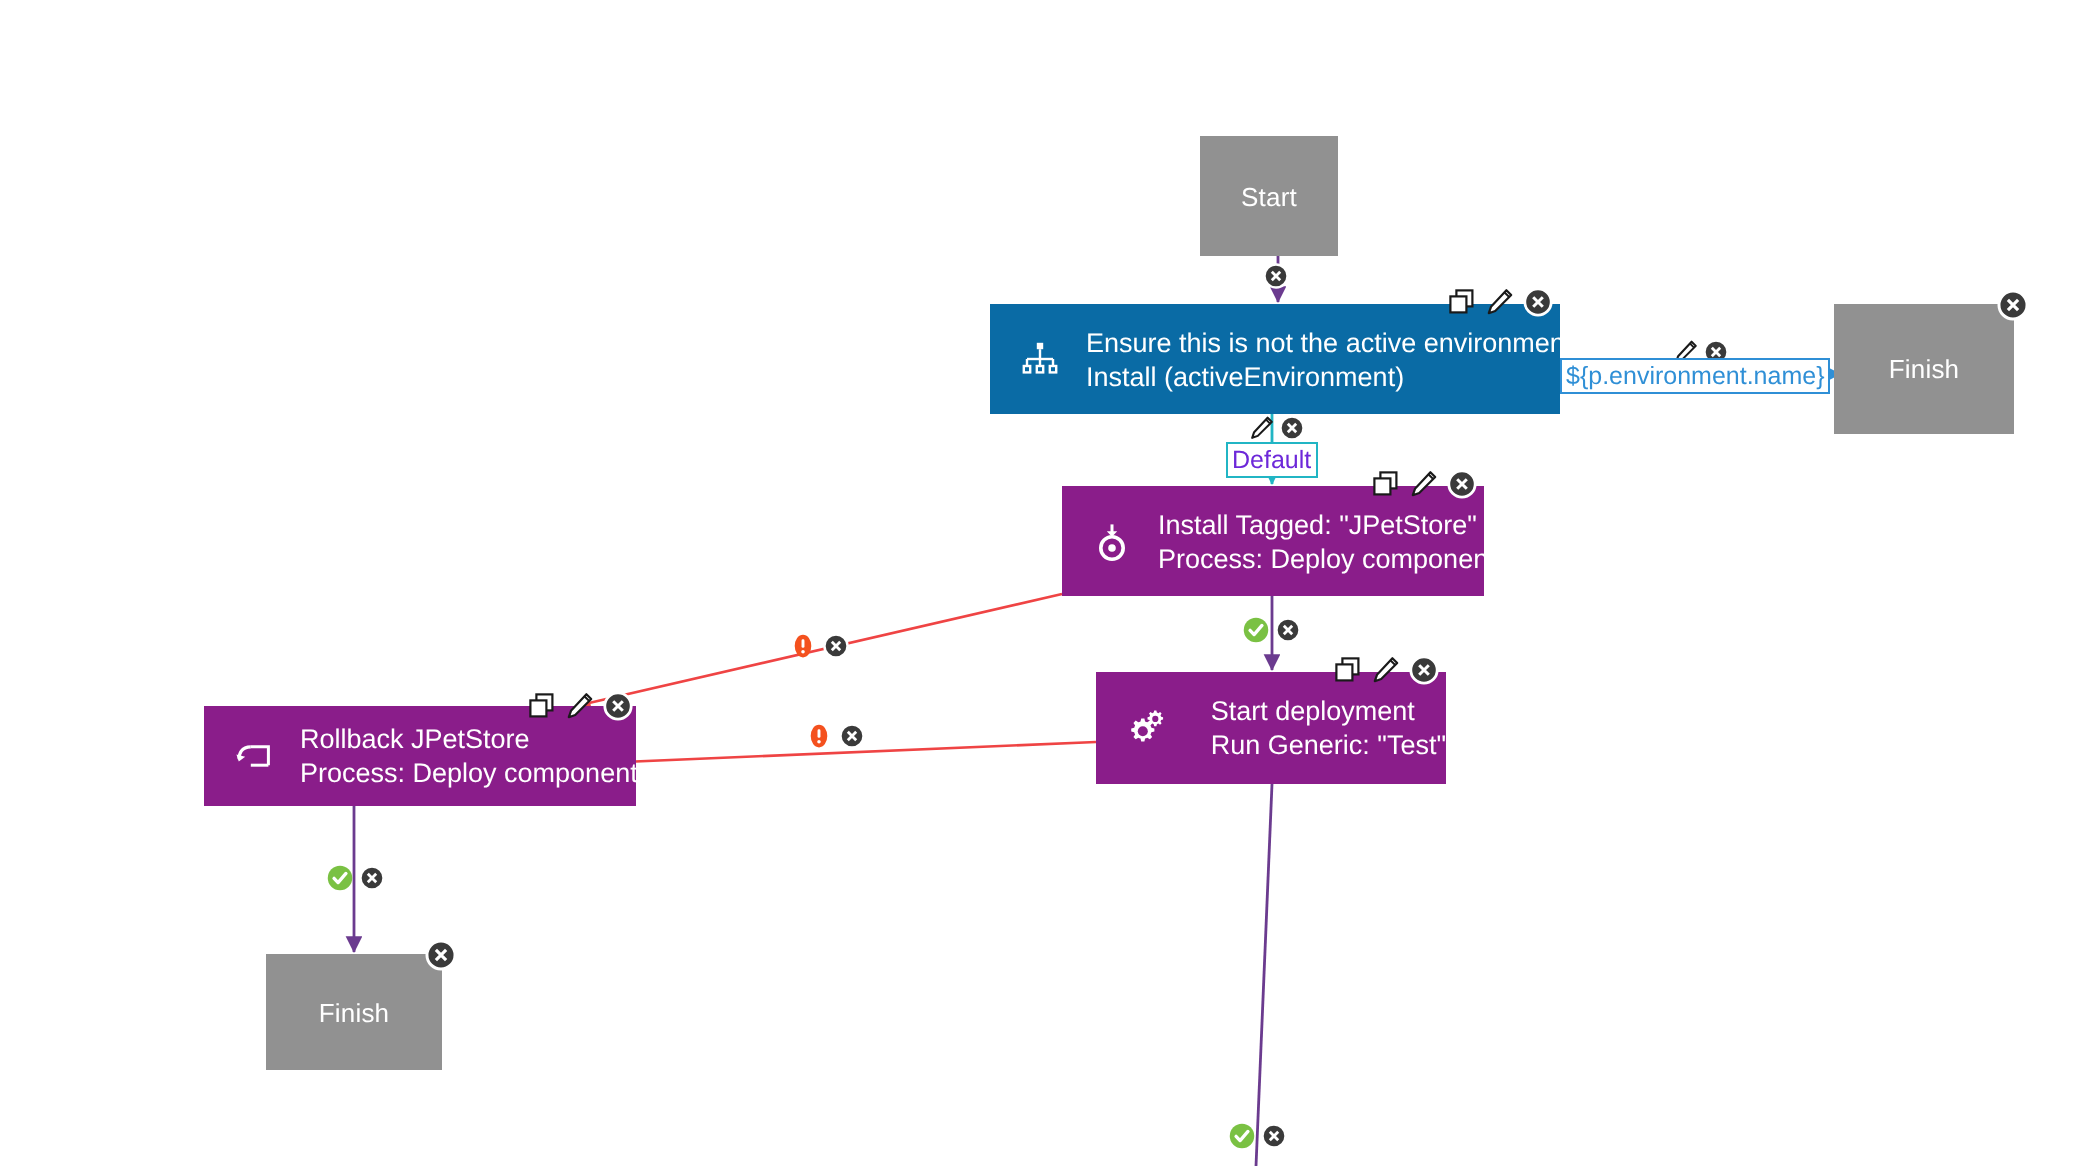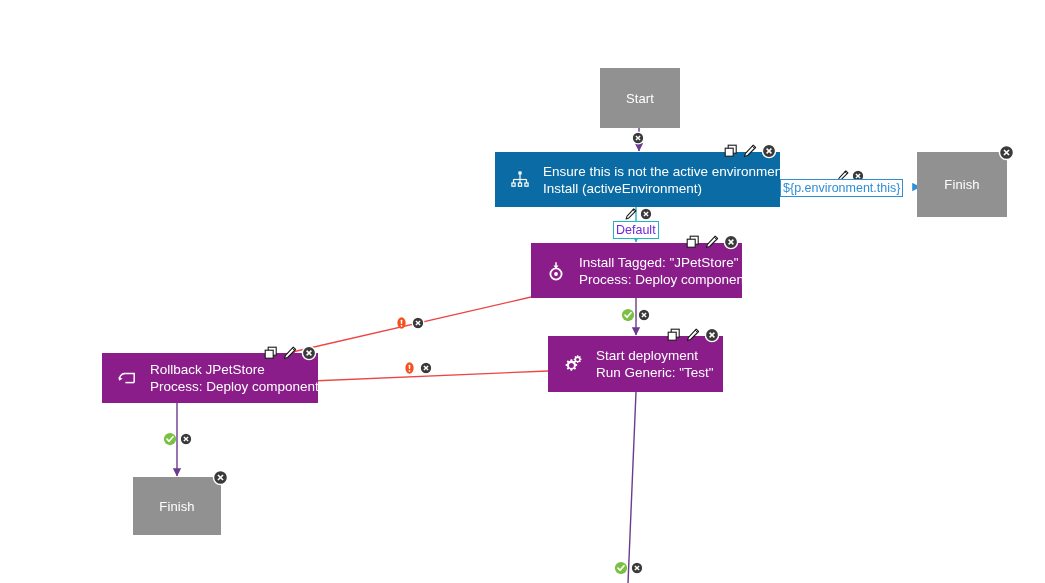--- a/index.html
+++ b/index.html
@@ -26,20 +26,21 @@
     height: 583px;
     pointer-events: none;
   }
 
   
   .node {
     position: absolute;
     box-sizing: border-box;
     display: flex;
     align-items: center;
+    justify-content: space-between;
   }
   .node-terminal {
     background: #919191;
     color: #ffffff;
     justify-content: center;
     font-size: 13px;
     letter-spacing: .1px;
   }
   .node-task {
     padding-left: 12px;
@@ -166,21 +167,21 @@
 
     <line x1="531" y1="297" x2="288" y2="353" stroke="#ef4444" stroke-width="1.3" marker-end="url(#arrow-red)"></line>
 
     <line x1="548" y1="371" x2="288" y2="382" stroke="#ef4444" stroke-width="1.3" marker-end="url(#arrow-red)"></line>
 
     <line x1="177" y1="403" x2="177" y2="476" stroke="#6b3b8f" stroke-width="1.4" marker-end="url(#arrow-purple)"></line>
 
     <line x1="636" y1="392" x2="628" y2="583" stroke="#6b3b8f" stroke-width="1.4"></line>
   </svg>
 
-  <div class="node node-terminal" style="left:600px; top:68px; width:80px; height:60px;">
+  <div class="node node-terminal" style="left:600px; top:68px; width:69px; height:60px;">
     <span>Start</span>
   </div>
 
   <div class="node node-task node-switch" style="left:495px; top:152px; width:285px; height:55px;">
     <div class="node-toolbar" style="right:2px;">
       <span class="tb-ico">
         <svg viewBox="0 0 16 16" width="16" height="16">
           <rect x="5.2" y="2.2" width="8" height="8" fill="#ffffff" stroke="#1a1a1a" stroke-width="1.1"></rect>
           <rect x="2.2" y="5.2" width="8" height="8" fill="#ffffff" stroke="#1a1a1a" stroke-width="1.1"></rect>
         </svg>
@@ -367,21 +368,21 @@
         <line x1="10.2" y1="3.1" x2="12.6" y2="5.5" stroke="#1a1a1a" stroke-width="1.1"></line>
       </svg>
     </span>
     <span class="em-ico">
       <svg viewBox="0 0 16 16" width="14" height="14">
         <circle cx="8" cy="8" r="6.6" fill="#3a3a3a" stroke="#ffffff" stroke-width="1.4"></circle>
         <path d="M5.6 5.6 L10.4 10.4 M10.4 5.6 L5.6 10.4" stroke="#ffffff" stroke-width="1.6"></path>
       </svg>
     </span>
   </div>
-  <div class="edge-label blue" style="left:780px; top:179px;">${p.environment.this}</div>
+  <div class="edge-label blue" style="left:780px; top:179px;">${p.environment.name}</div>
 
   <div class="edge-marker" style="left:631px; top:131px;">
     <span class="em-ico">
       <svg viewBox="0 0 16 16" width="14" height="14">
         <circle cx="8" cy="8" r="6.6" fill="#3a3a3a" stroke="#ffffff" stroke-width="1.4"></circle>
         <path d="M5.6 5.6 L10.4 10.4 M10.4 5.6 L5.6 10.4" stroke="#ffffff" stroke-width="1.6"></path>
       </svg>
     </span>
   </div>
 

